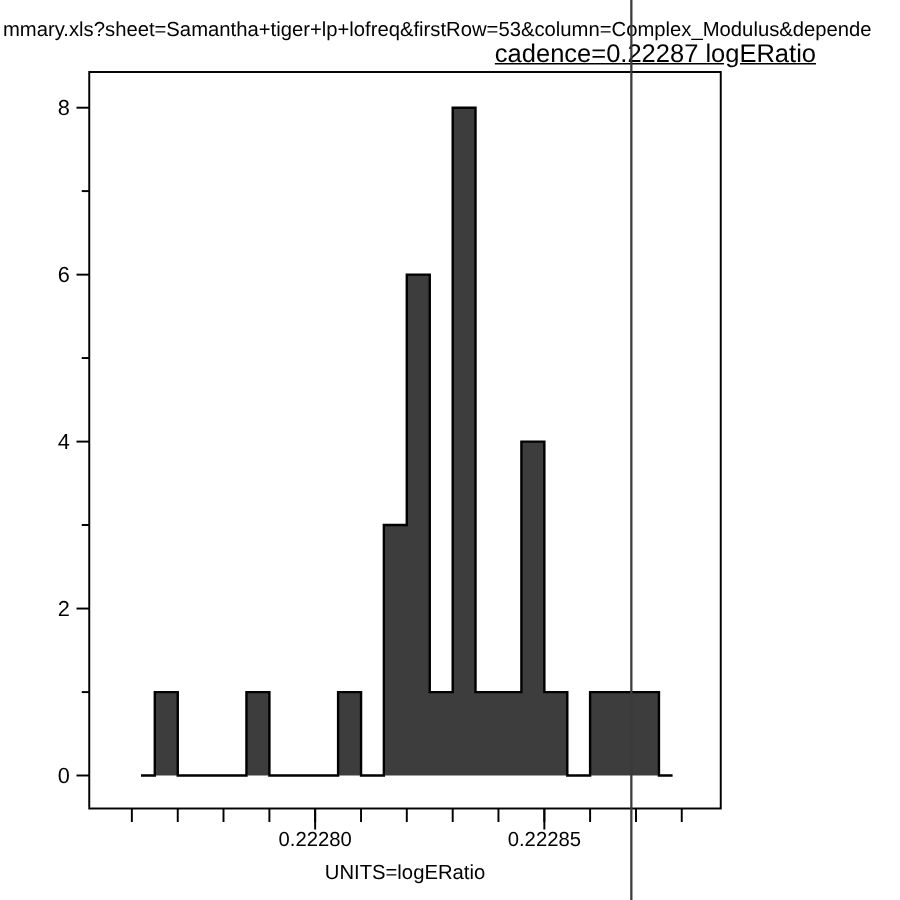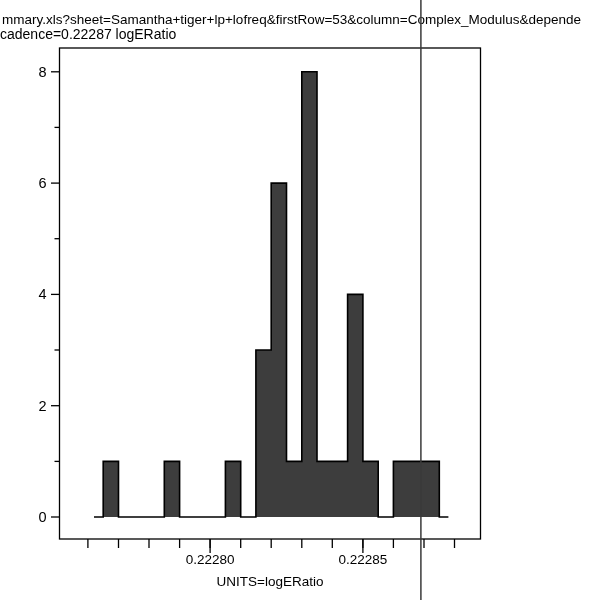--- a/index.html
+++ b/index.html
@@ -14,23 +14,24 @@
   .title-line1{
     position:absolute;
     left:2px; top:12px;
     font-size:13.5px;
     white-space:nowrap;
   }
   .title-line2{
     position:absolute;
     left:0; top:26px;
     width:544px;
-    text-align:left;
-    font-size:14px;
+    text-align:right;
+    font-size:17px;
     white-space:nowrap;
+    text-decoration:underline;
   }
   svg.plot{
     position:absolute;
     left:0; top:0;
   }
 </style>
 </head>
 <body>
 
 <div>

